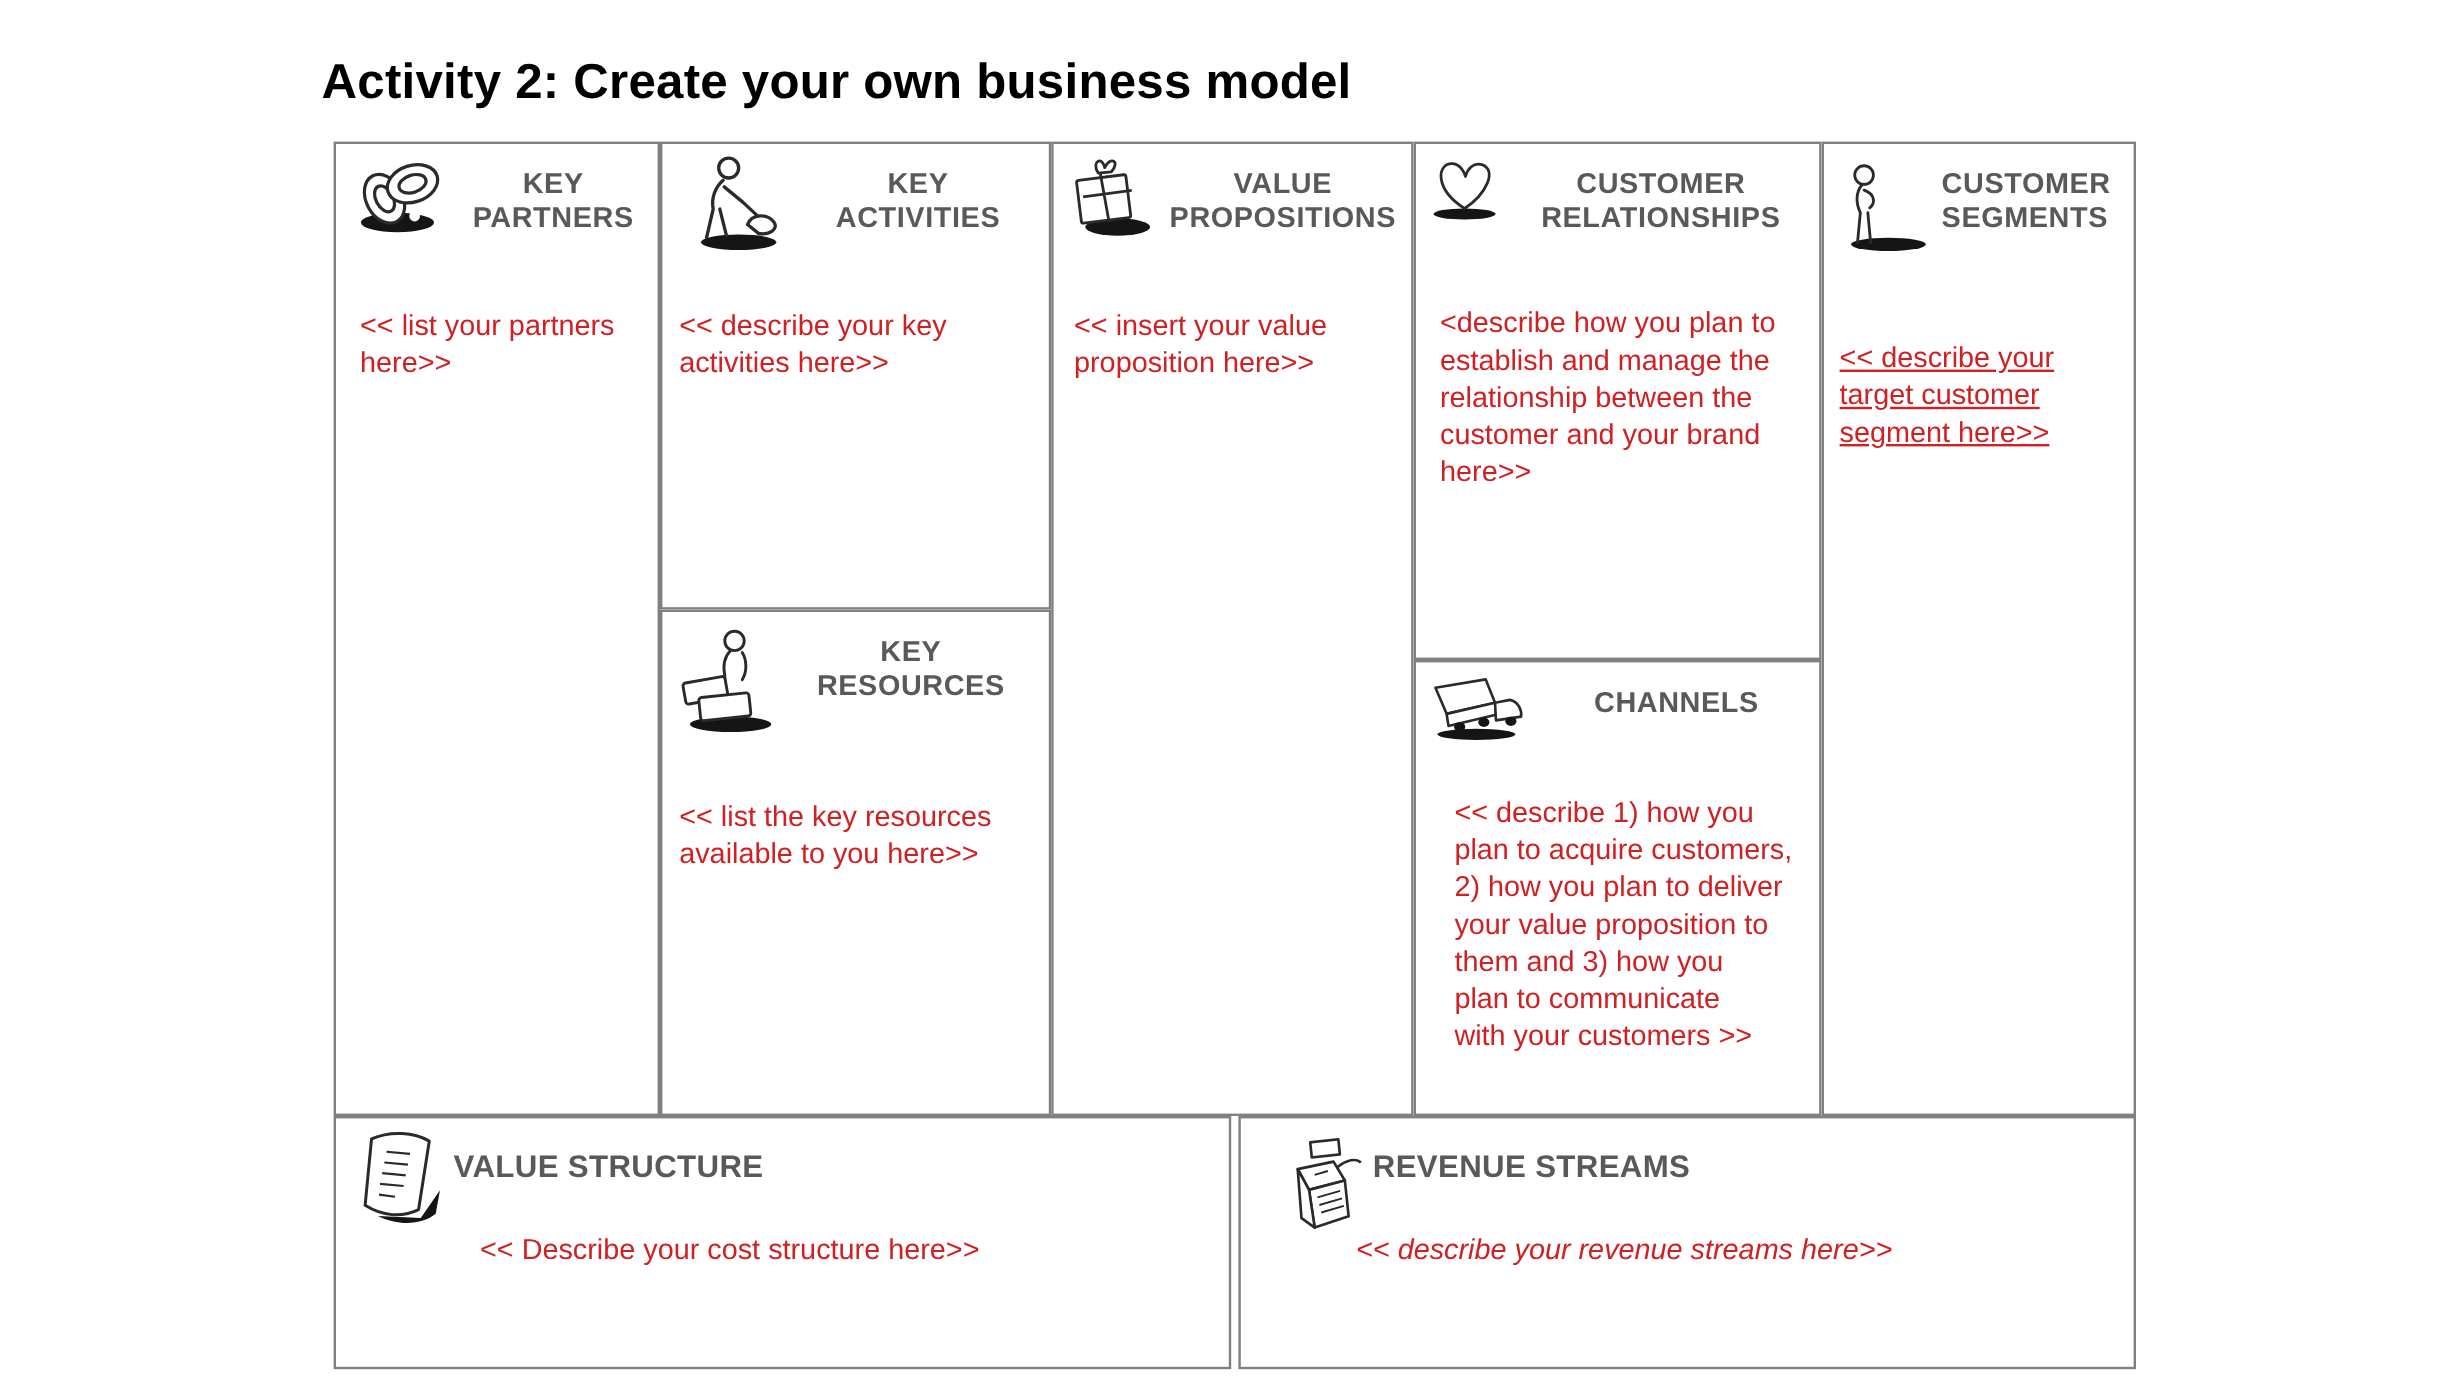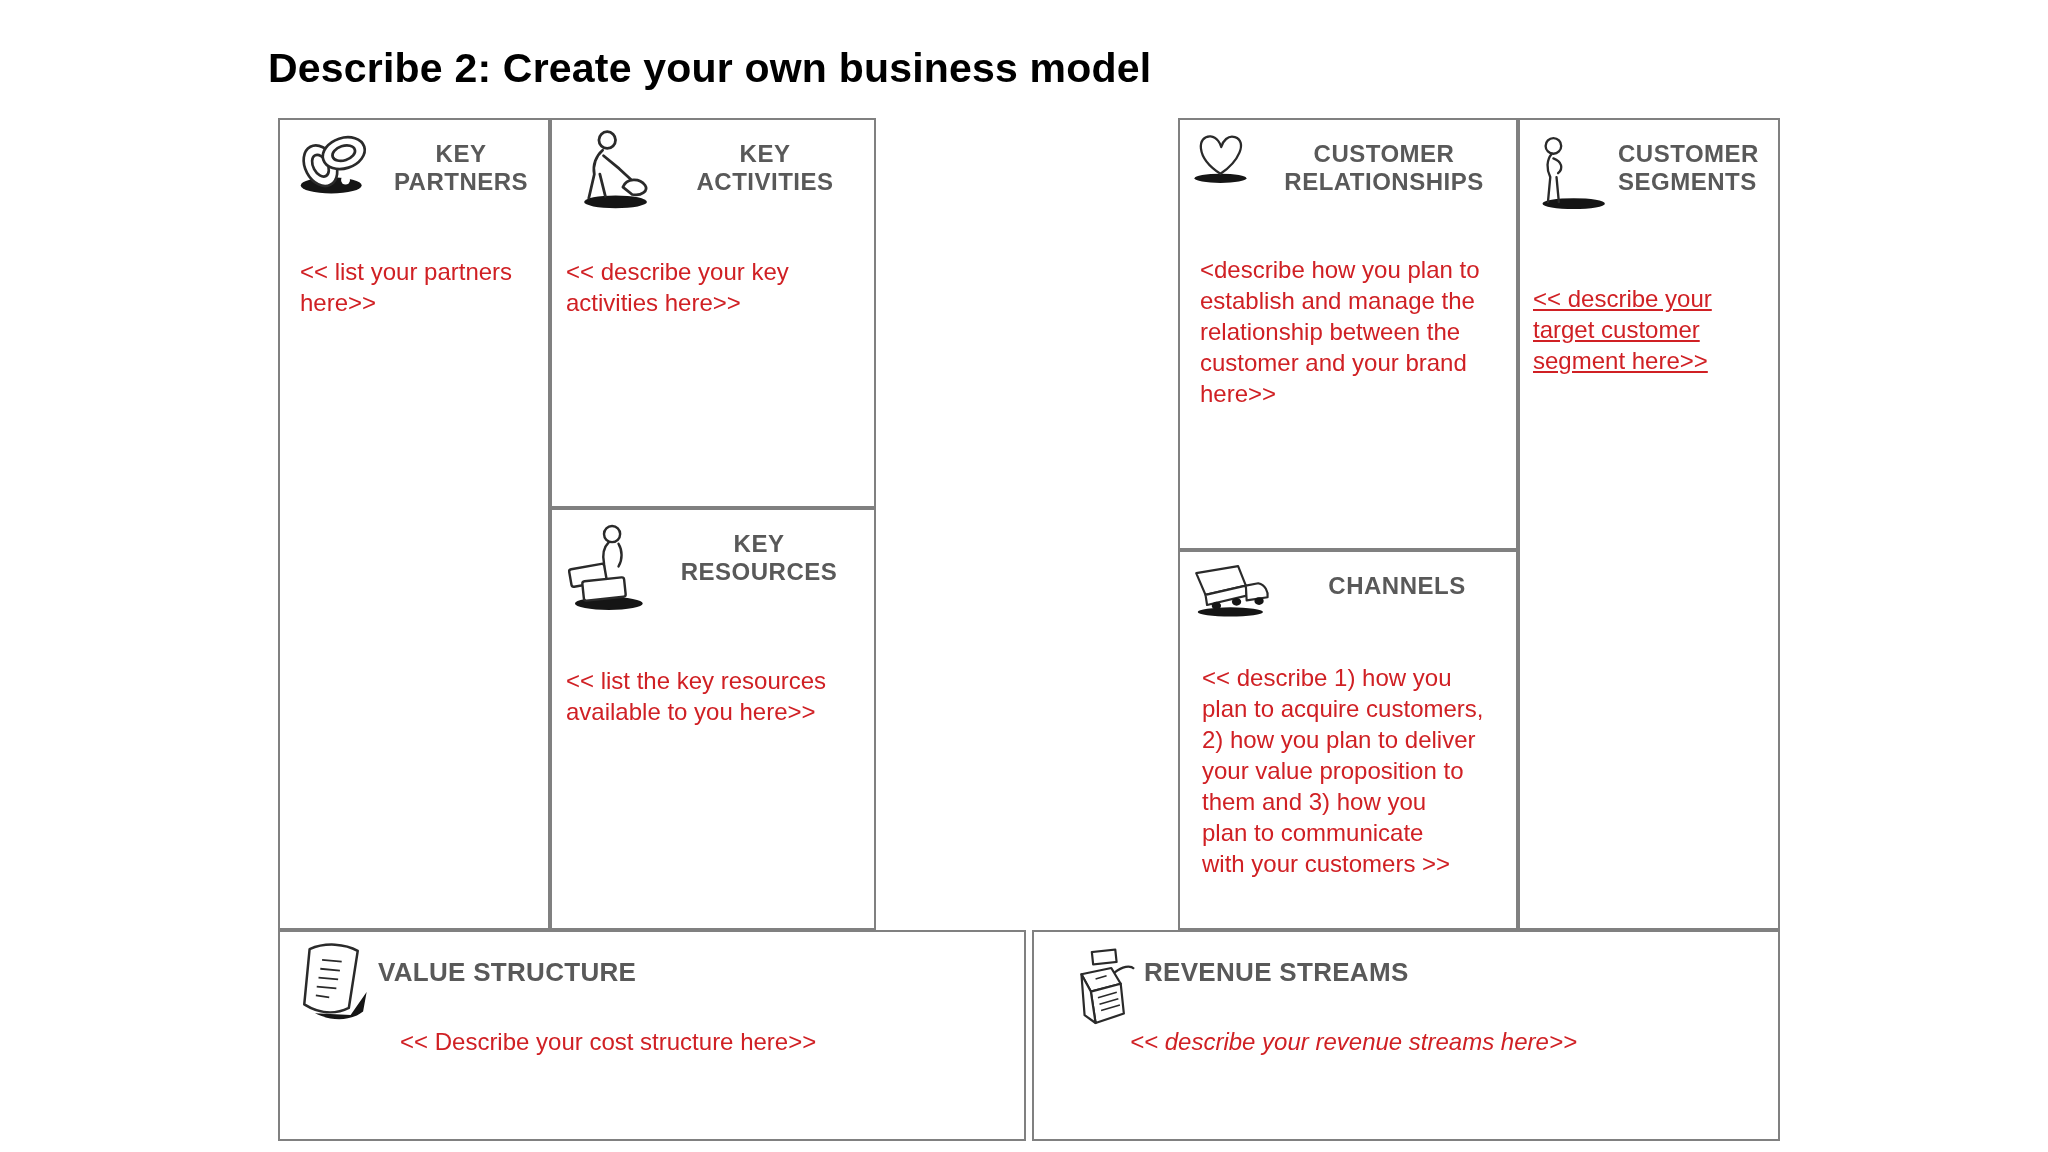--- a/index.html
+++ b/index.html
@@ -51,32 +51,32 @@
   #sec-channels              {left:1178px;top:550px; width:340px; height:380px;}
   #sec-customer-segments     {left:1518px;top:118px; width:262px; height:812px;}
   #sec-cost-structure        {left:278px; top:930px; width:748px; height:211px;}
   #sec-revenue-streams       {left:1032px;top:930px; width:748px; height:211px;padding-left:28px;}
   
   #sec-key-partners           .placeholder{left:20px; top:136px; width:232px;}
   #sec-key-activities         .placeholder{left:14px; top:136px; width:300px;}
   #sec-key-resources          .placeholder{left:14px; top:155px; width:305px;}
   #sec-value-propositions     .placeholder{left:17px; top:136px; width:275px;}
   #sec-customer-relationships .placeholder{left:20px; top:134px; width:310px;}
-  #sec-channels               .placeholder{left:22px; top:110px; width:305px;}
+  #sec-channels               .placeholder{left:32px; top:110px; width:305px;}
   #sec-customer-segments      .placeholder{left:13px; top:163px; width:242px;text-decoration:underline;}
   #sec-cost-structure         .placeholder{left:108px;top:94px;  width:620px;margin-left:12px;}
   #sec-revenue-streams        .placeholder{left:96px; top:94px;  width:640px;font-style:italic;}
   svg .ln{fill:none;stroke:var(--ink);stroke-width:2;}
 </style>
 </head>
 <body>
 
 <div id="screen">
 
-  <h1 class="page-title">Describe 2: Create your own business model</h1>
+  <h1 class="page-title">Activity 2: Create your own business model</h1>
 
   <div class="section" id="sec-key-partners">
     <div class="hdr">
       <span class="icon">
         <svg viewBox="0 0 96 78" width="86" height="70">
           <ellipse cx="46" cy="64" rx="34" ry="9" fill="#151515"></ellipse>
           <circle cx="62" cy="58" r="5" fill="#fff"></circle>
           <g fill="#fff" stroke="#2a2a2a" stroke-width="3">
             <ellipse cx="34" cy="42" rx="17" ry="24" transform="rotate(-28 34 42)"></ellipse>
             <ellipse cx="34" cy="42" rx="8" ry="13" transform="rotate(-28 34 42)"></ellipse>
@@ -125,20 +125,38 @@
           </g>
         </svg>
       </span>
       <div class="ttl ttl-center">KEY
 RESOURCES</div>
     </div>
     <p class="placeholder">&lt;&lt; list the key resources
 available to you here&gt;&gt;</p>
   </div>
 
+  <div class="section" id="sec-value-propositions">
+    <div class="hdr">
+      <span class="icon">
+        <svg viewBox="0 0 84 80" width="76" height="72">
+          <ellipse cx="48" cy="68" rx="30" ry="8" fill="#151515"></ellipse>
+          <g fill="#fff" stroke="#2a2a2a" stroke-width="2.6" stroke-linejoin="round">
+            <rect x="12" y="22" width="46" height="40" rx="2" transform="rotate(-7 35 42)"></rect>
+            <path d="M16 40 L 61 34 M 32 19 L 40 63" fill="none"></path>
+            <path d="M30 18 C 23 7 34 2 36 13 C 41 2 51 7 42 17 Z"></path>
+          </g>
+        </svg>
+      </span>
+      <div class="ttl ttl-center">VALUE
+PROPOSITIONS</div>
+    </div>
+    <p class="placeholder">&lt;&lt; insert your value
+proposition here&gt;&gt;</p>
+  </div>
 
   <div class="section" id="sec-customer-relationships">
     <div class="hdr">
       <span class="icon">
         <svg viewBox="0 0 84 72" width="64" height="58">
           <ellipse cx="40" cy="64" rx="34" ry="6" fill="#151515"></ellipse>
           <path d="M40 58 C 6 36 10 8 27 9 C 36 10 40 19 41 23 C 43 15 50 7 59 10 C 76 16 64 42 40 58 Z" fill="#fff" stroke="#2a2a2a" stroke-width="3" stroke-linejoin="round"></path>
         </svg>
       </span>
       <div class="ttl ttl-center">CUSTOMER

